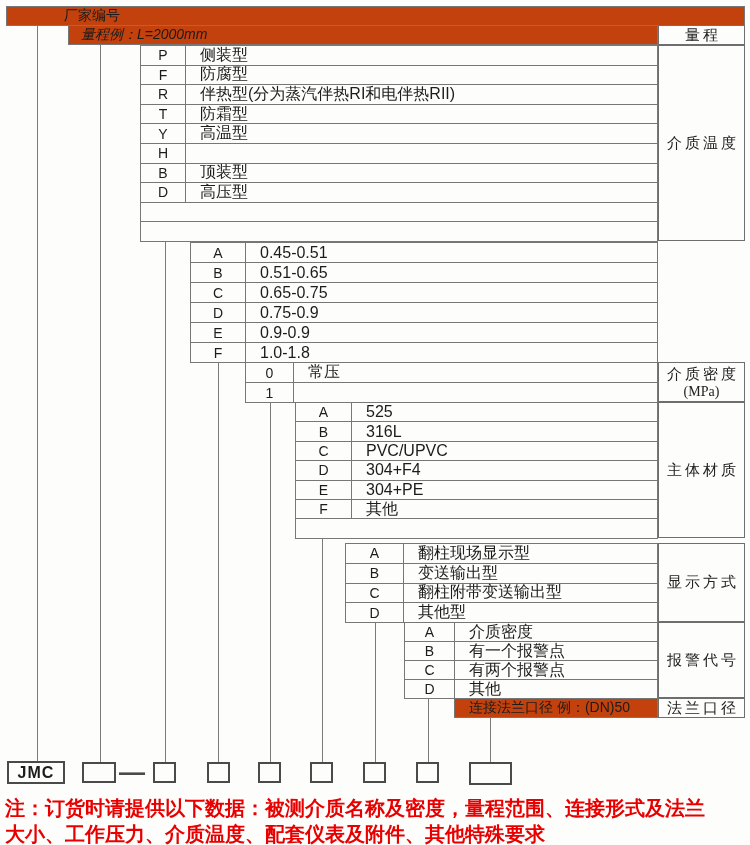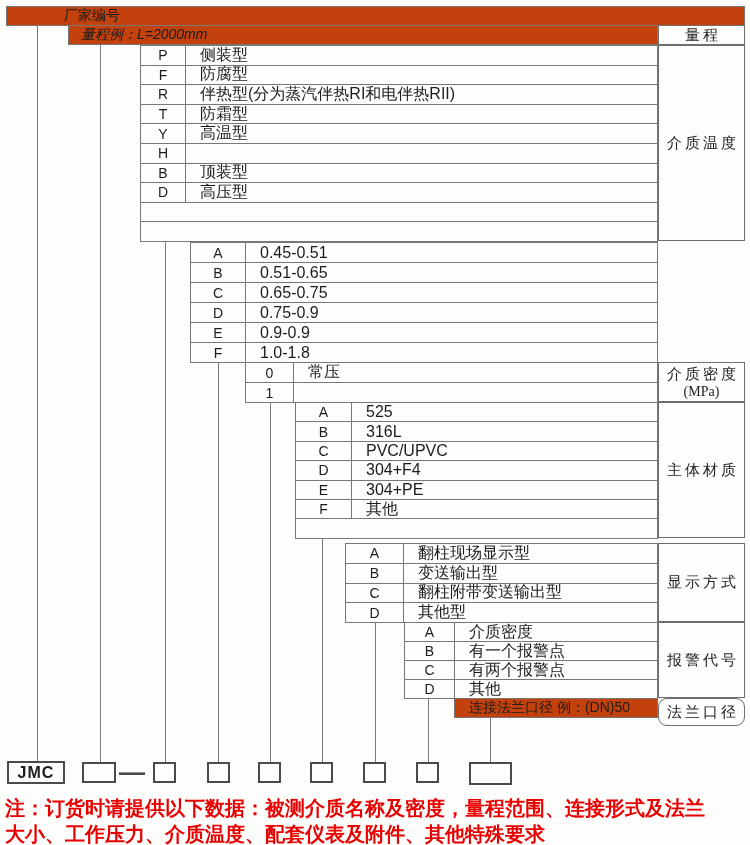--- a/index.html
+++ b/index.html
@@ -204,21 +204,21 @@
     <div class="row" style="height:19px">
       <div class="code" style="width:50px">D</div>
       <div class="desc">其他</div>
     </div>
   </div>
   <div class="side" style="top:622px; height:76px;">报警代号</div>
 
   <div class="abs bar" style="left:454px; top:698px; width:204px; height:20px;">
     <span style="margin-left:14px;">连接法兰口径 例：(DN)50</span>
   </div>
-  <div class="side" style="top:698px; height:28px;border-radius:9px;">法兰口径</div>
+  <div class="side" style="top:698px; height:20px;">法兰口径</div>
 
   <div class="rail" style="left:37px;  top:25px;  height:737px;"></div>
   <div class="rail" style="left:100px; top:45px;  height:717px;"></div>
   <div class="rail" style="left:165px; top:241px; height:521px;"></div>
   <div class="rail" style="left:218px; top:362px; height:400px;"></div>
   <div class="rail" style="left:270px; top:402px; height:360px;"></div>
   <div class="rail" style="left:322px; top:538px; height:224px;"></div>
   <div class="rail" style="left:375px; top:622px; height:140px;"></div>
   <div class="rail" style="left:428px; top:698px; height:64px;"></div>
   <div class="rail" style="left:490px; top:718px; height:46px;"></div>

